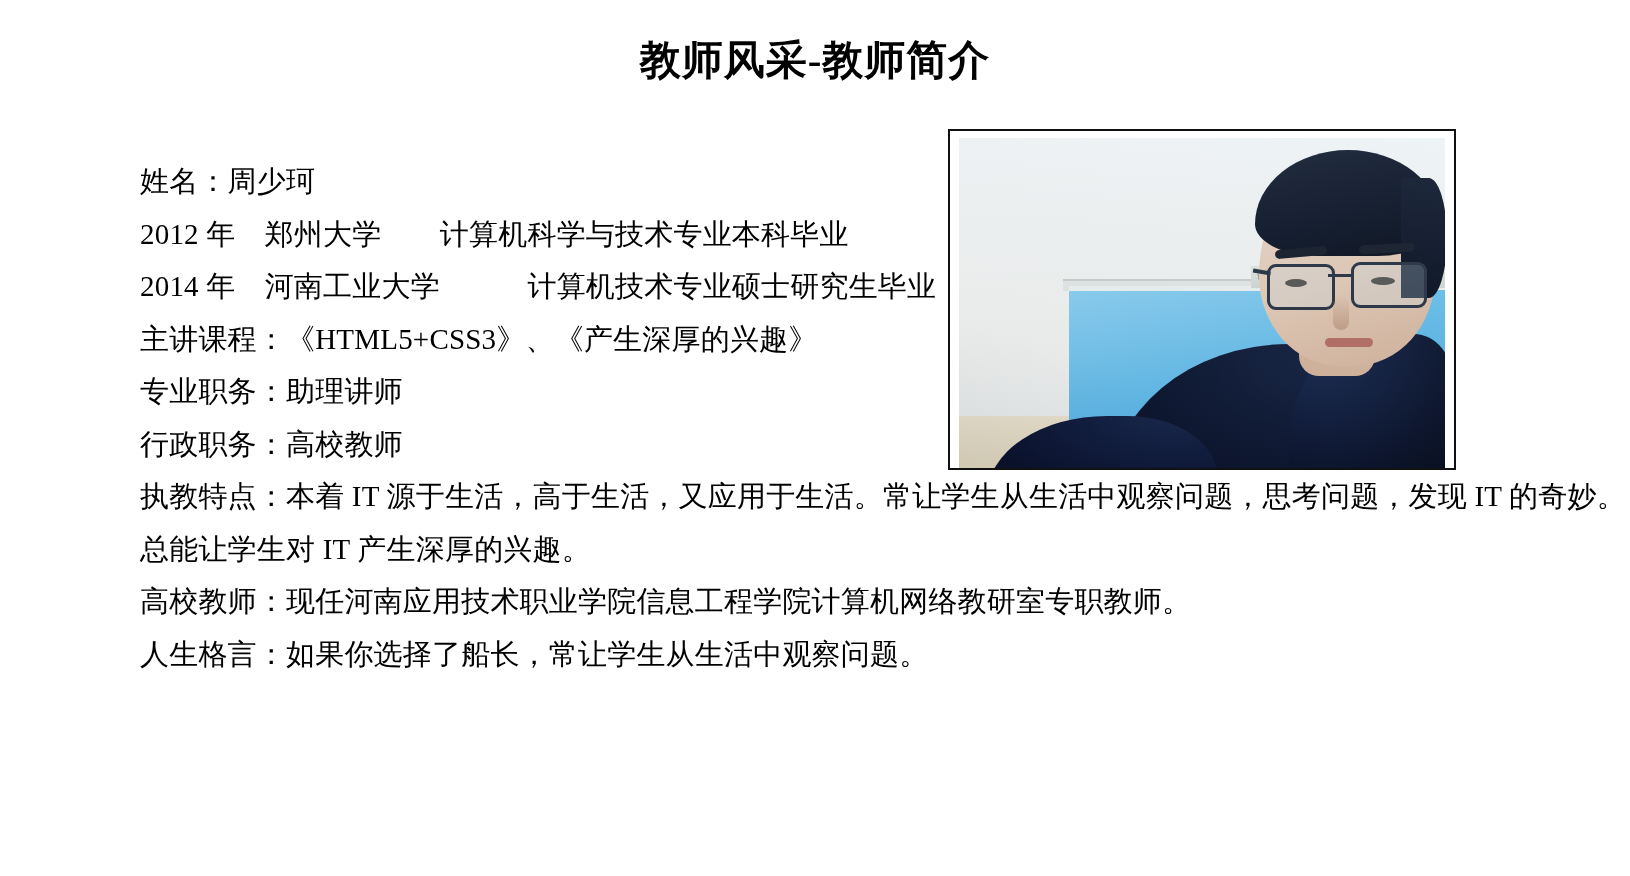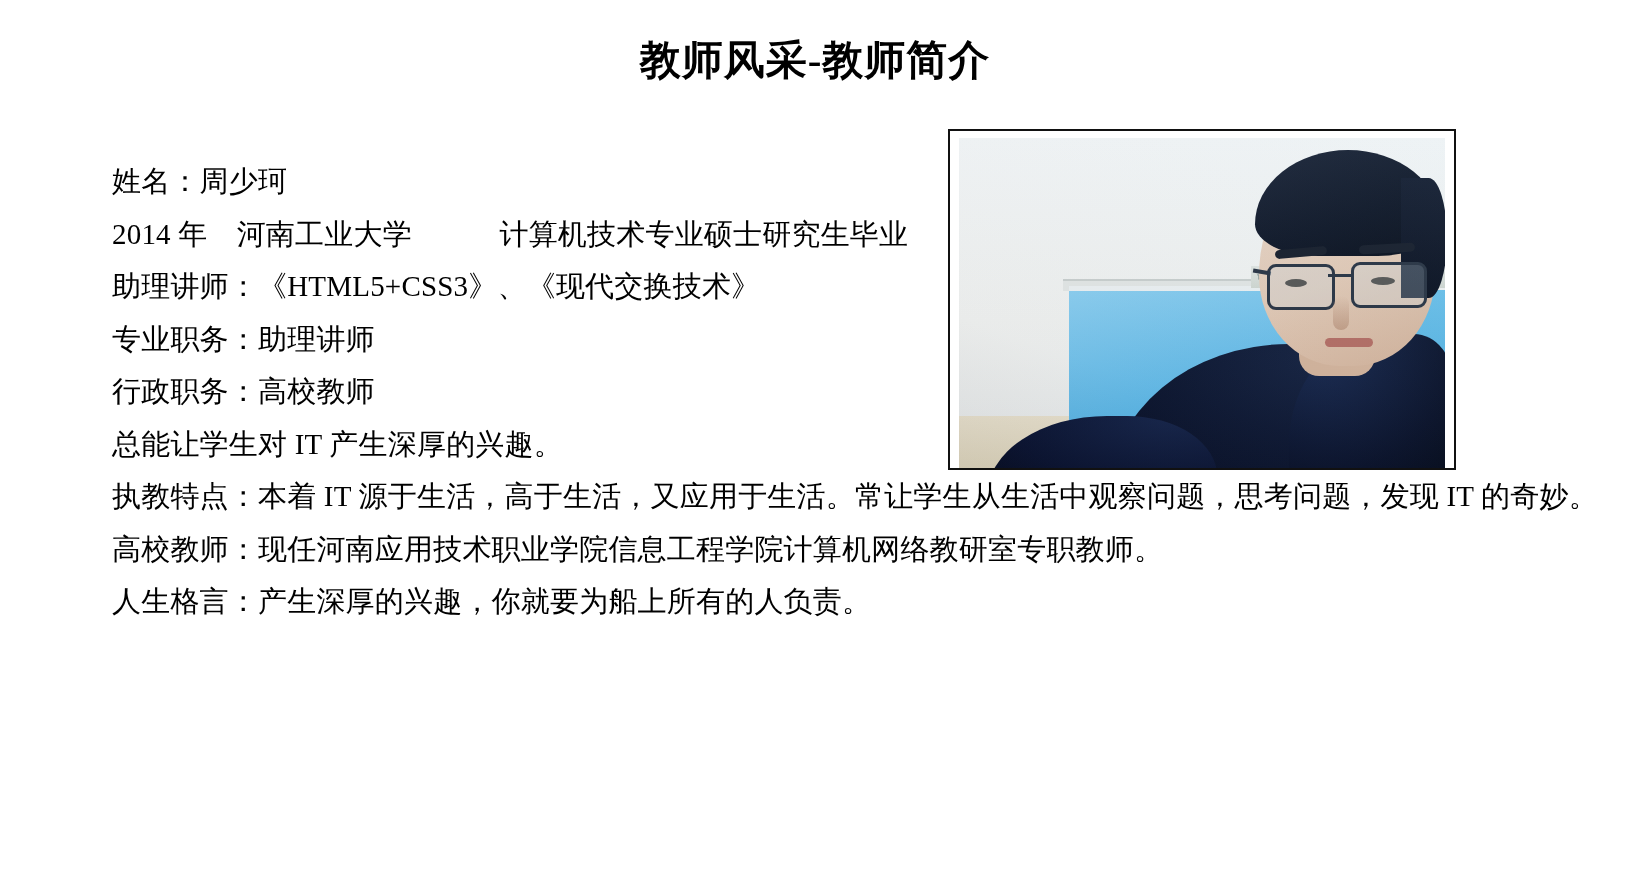--- a/index.html
+++ b/index.html
@@ -43,20 +43,21 @@
     left: 112px;
     width: 1500px;
   }
   .line {
     font-size: 29px;
     line-height: 52.5px;
     height: 52.5px;
     color: #000000;
     white-space: nowrap;
     letter-spacing: 0.2px;
+    margin-left: 28px;
   }
 
   
   .photo-frame {
     position: absolute;
     left: 948px;
     top: 129px;
     width: 508px;
     height: 341px;
     border: 2px solid #111111;
@@ -254,28 +255,29 @@
 </style>
 </head>
 <body>
 
 <div class="page">
 
   <div class="title">教师风采-教师简介</div>
 
   <div class="body-text">
     <div class="line">姓名：周少珂</div>
+    <div class="line">2012 年 郑州大学  计算机科学与技术专业本科毕业</div>
     <div class="line">2014 年 河南工业大学   计算机技术专业硕士研究生毕业</div>
-    <div class="line">助理讲师：《HTML5+CSS3》、《现代交换技术》</div>
+    <div class="line">主讲课程：《HTML5+CSS3》、《产生深厚的兴趣》</div>
     <div class="line">专业职务：助理讲师</div>
     <div class="line">行政职务：高校教师</div>
+    <div class="line">执教特点：本着 IT 源于生活，高于生活，又应用于生活。常让学生从生活中观察问题，思考问题，发现 IT 的奇妙。</div>
     <div class="line">总能让学生对 IT 产生深厚的兴趣。</div>
-    <div class="line">执教特点：本着 IT 源于生活，高于生活，又应用于生活。常让学生从生活中观察问题，思考问题，发现 IT 的奇妙。</div>
     <div class="line">高校教师：现任河南应用技术职业学院信息工程学院计算机网络教研室专职教师。</div>
-    <div class="line">人生格言：产生深厚的兴趣，你就要为船上所有的人负责。</div>
+    <div class="line">人生格言：如果你选择了船长，常让学生从生活中观察问题。</div>
   </div>
 
   <div class="photo-frame">
     <div class="photo-inner">
       <div class="ph-wall"></div>
       <div class="ph-desk"></div>
       <div class="ph-screen-frame"></div>
       <div class="ph-screen"></div>
       <div class="ph-board-right-edge"></div>
       <div class="ph-board-right"></div>

